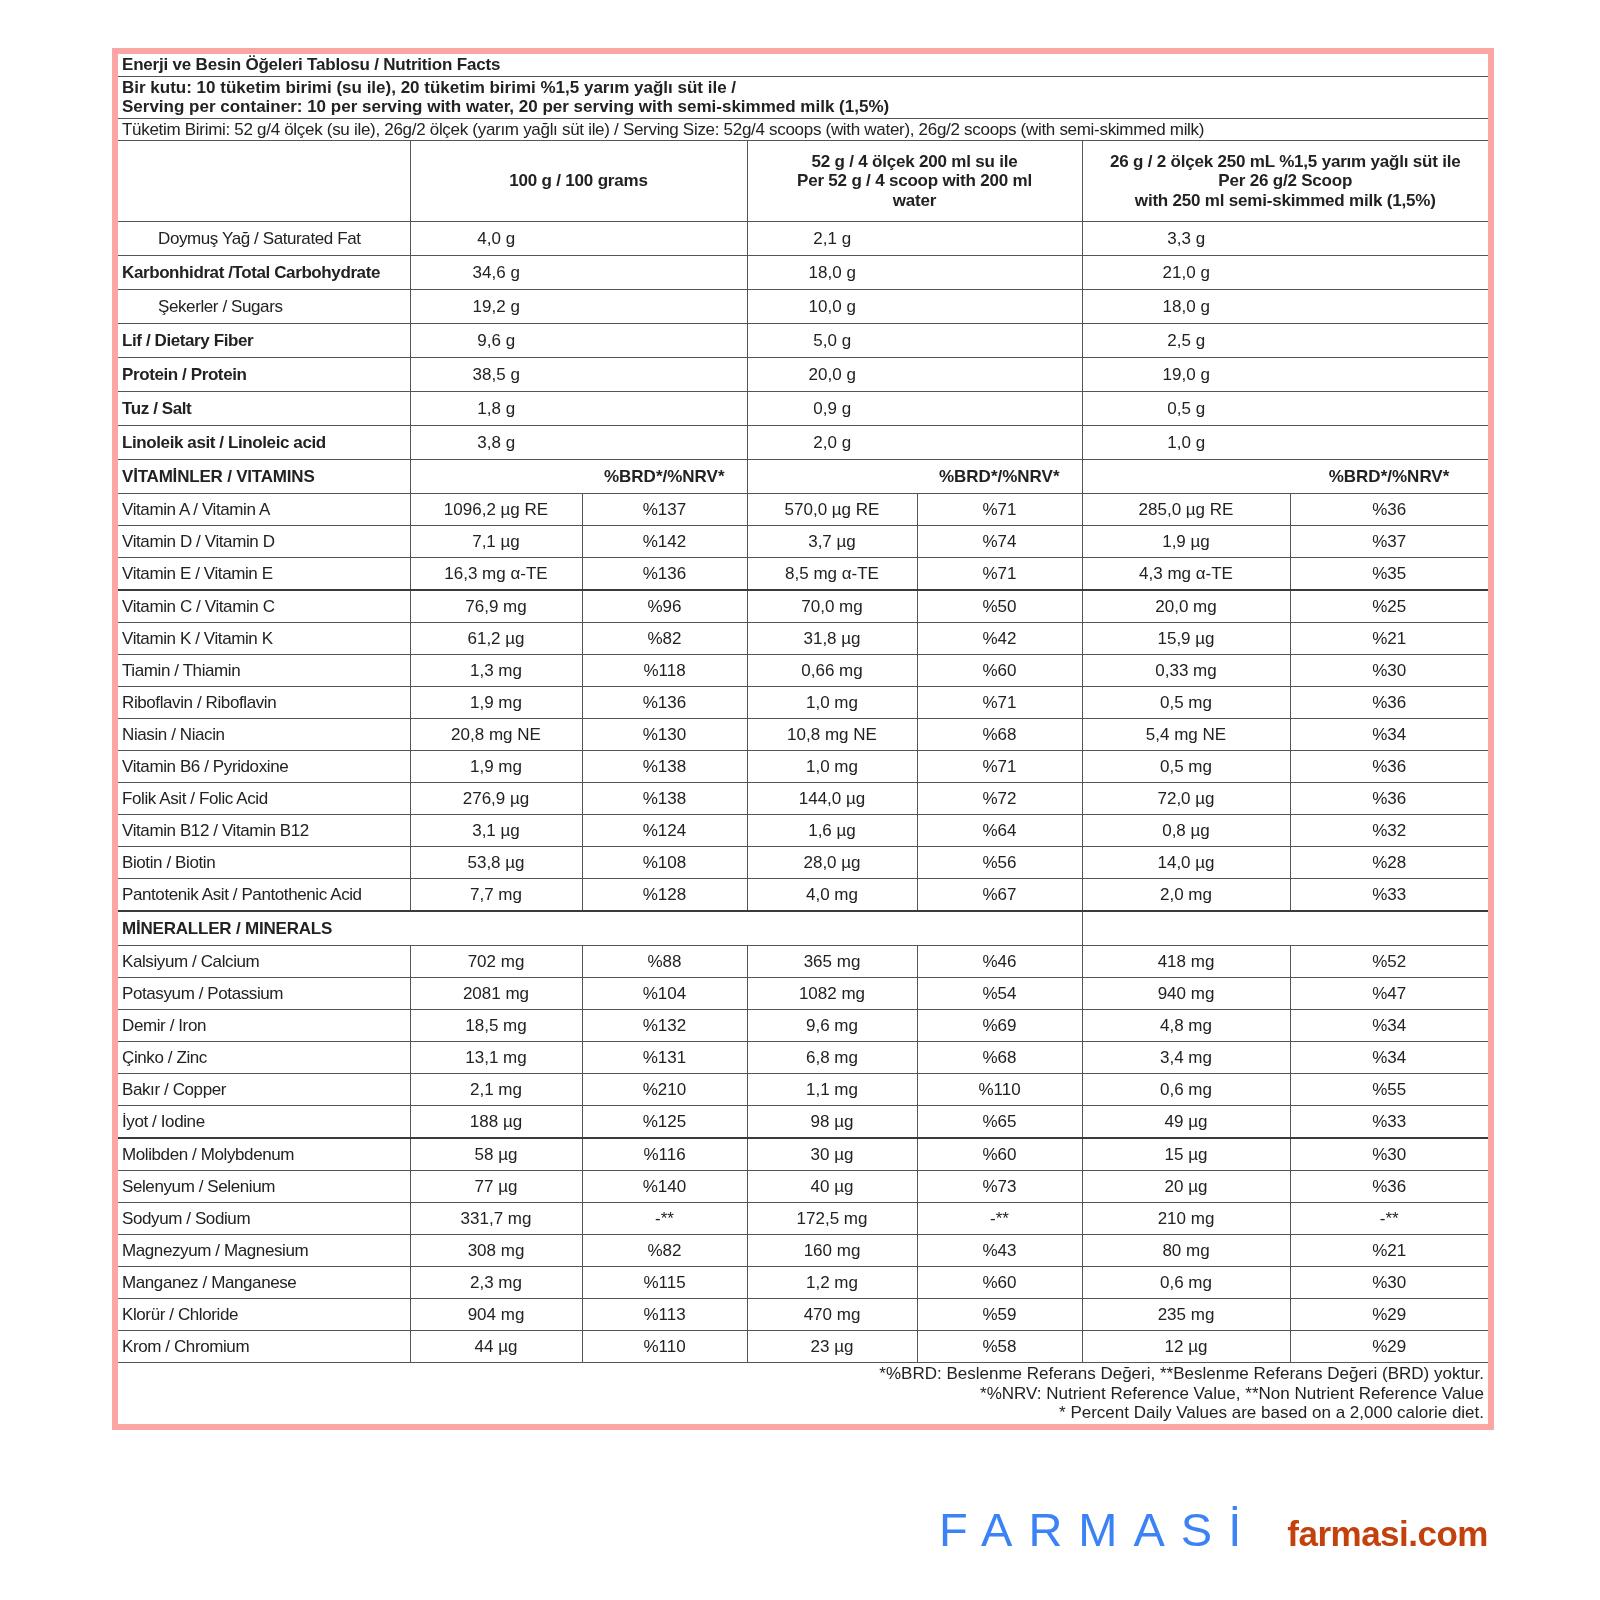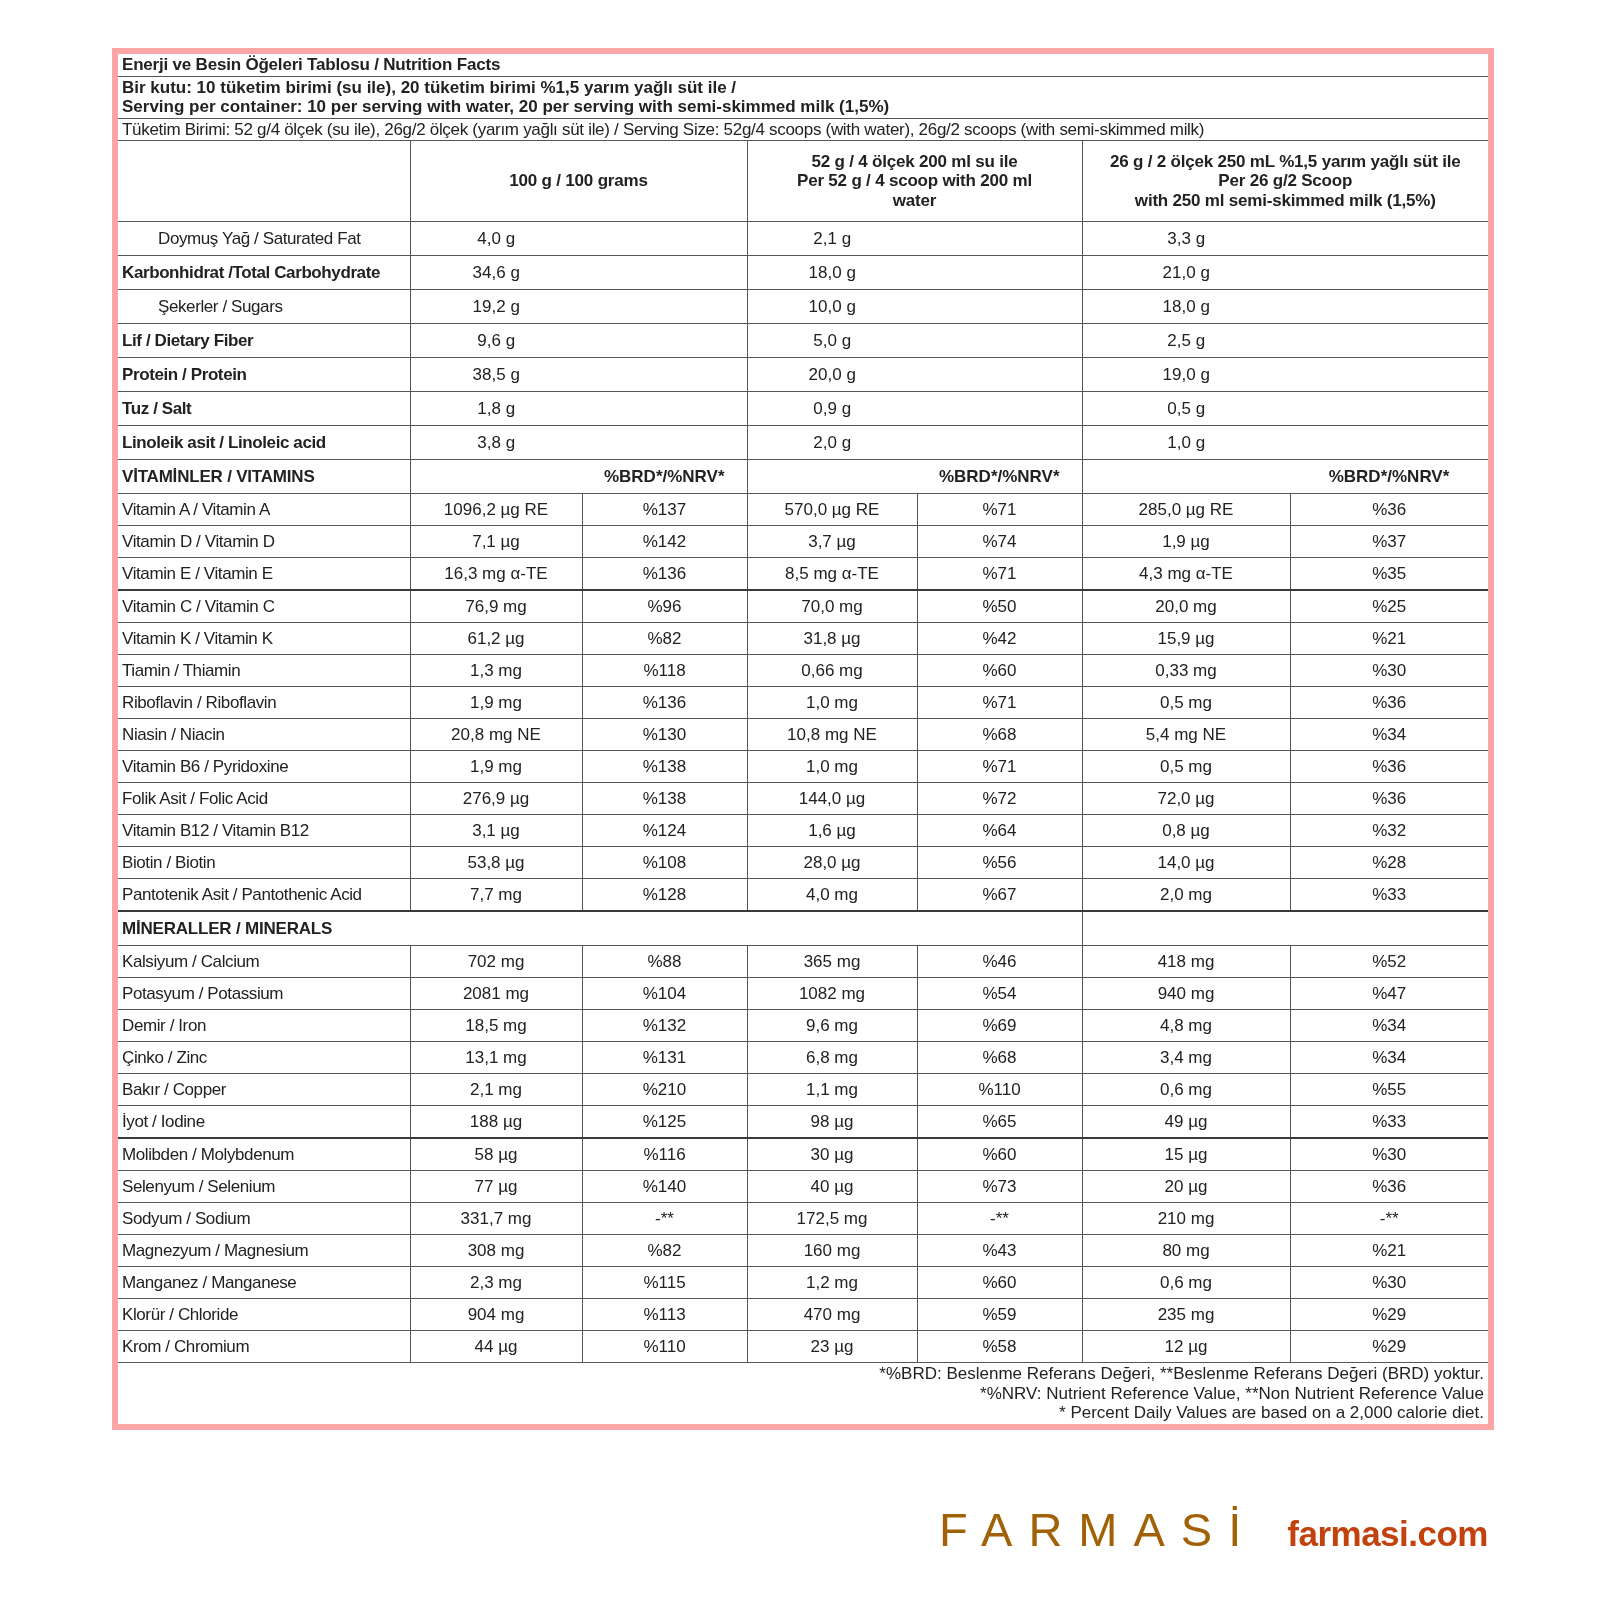--- a/index.html
+++ b/index.html
@@ -37,21 +37,21 @@
   td.c{text-align:center;}
   td.sec{font-weight:bold;font-size:18px;letter-spacing:-0.2px;}
   td.brd{font-weight:bold;font-size:16.5px;}
   tr.grow td{height:31px;}
   tr.vmrow td{height:29px;}
   
   td.footcell{padding:6px 8px 8px 8px;font-size:14.5px;line-height:1.42;white-space:normal;}
   td.footcell span{display:block;text-align:right;}
   
   .brand{position:absolute;right:112px;top:1502px;display:flex;align-items:baseline;gap:30px;}
-  .brand .logo{font-size:47px;font-weight:normal;letter-spacing:16px;color:#a16207;}
+  .brand .logo{font-size:47px;font-weight:normal;letter-spacing:16px;color:#3b82f6;}
   .brand .site{font-size:35px;font-weight:bold;color:#c2410c;letter-spacing:-0.5px;}
 </style>
 </head>
 <body>
 
 <div class="sheet">
   <div class="table-wrap">
     <table class="nutri">
       <colgroup>
         <col style="width:295px">

